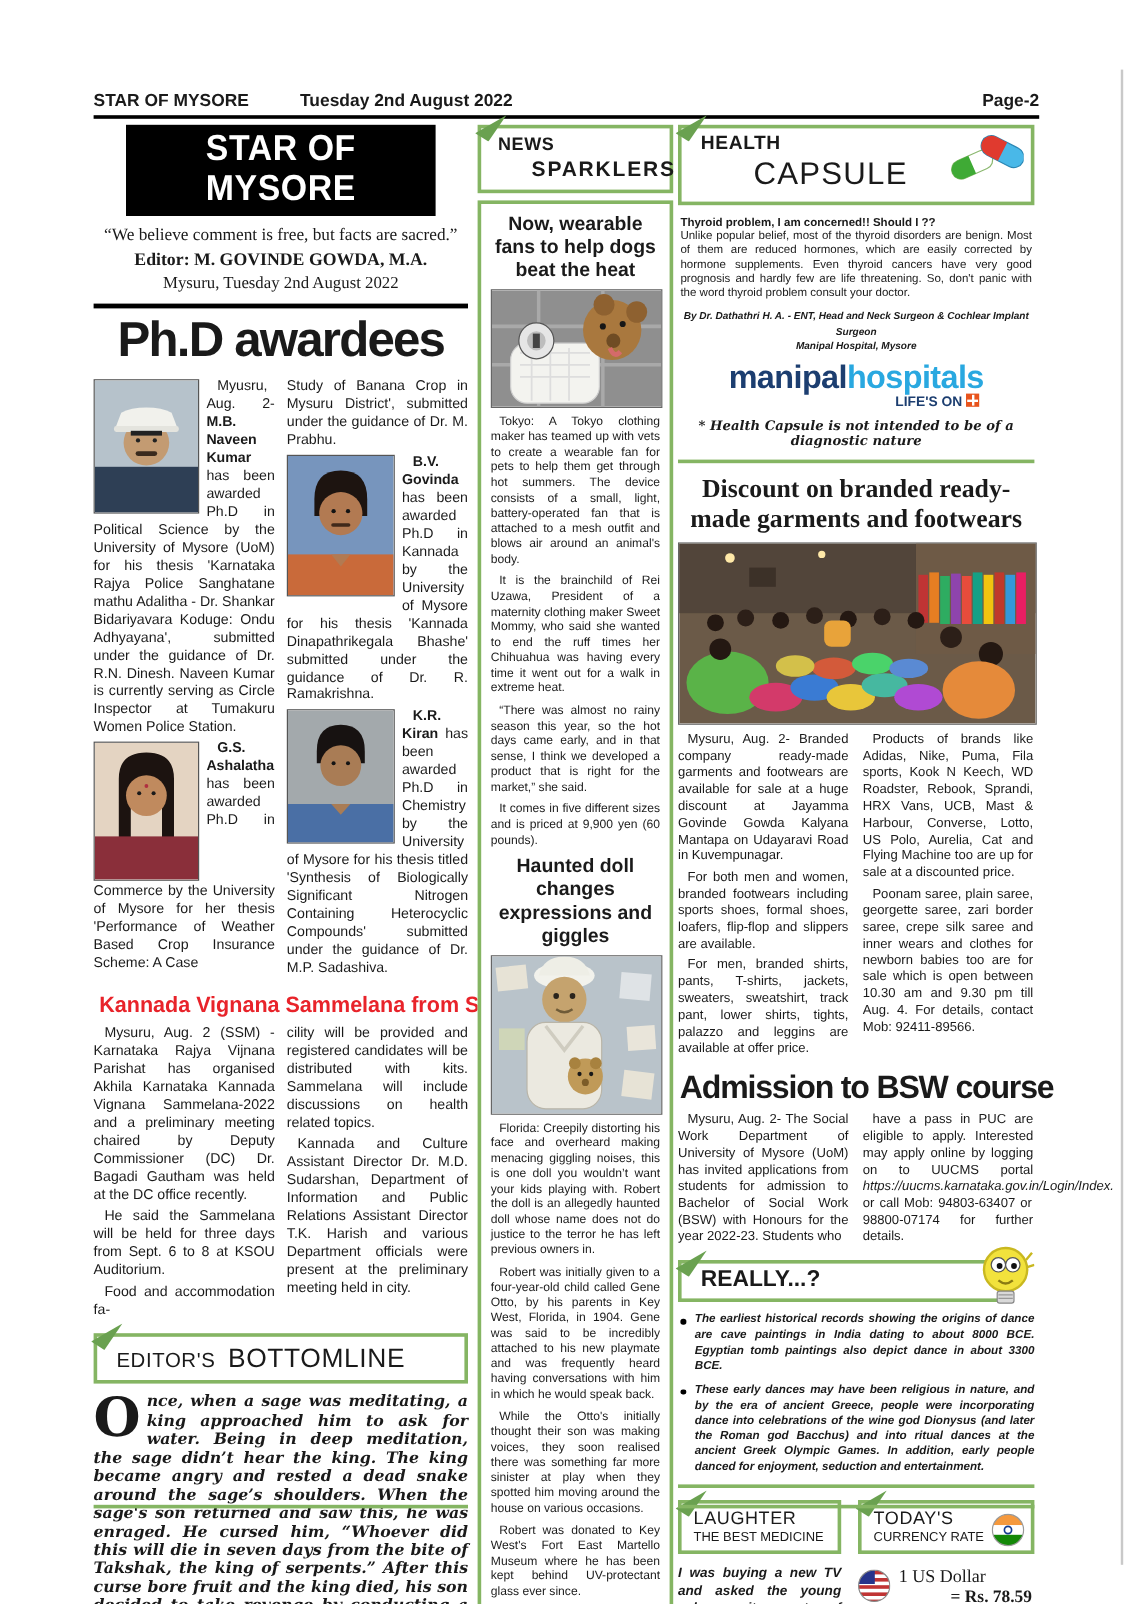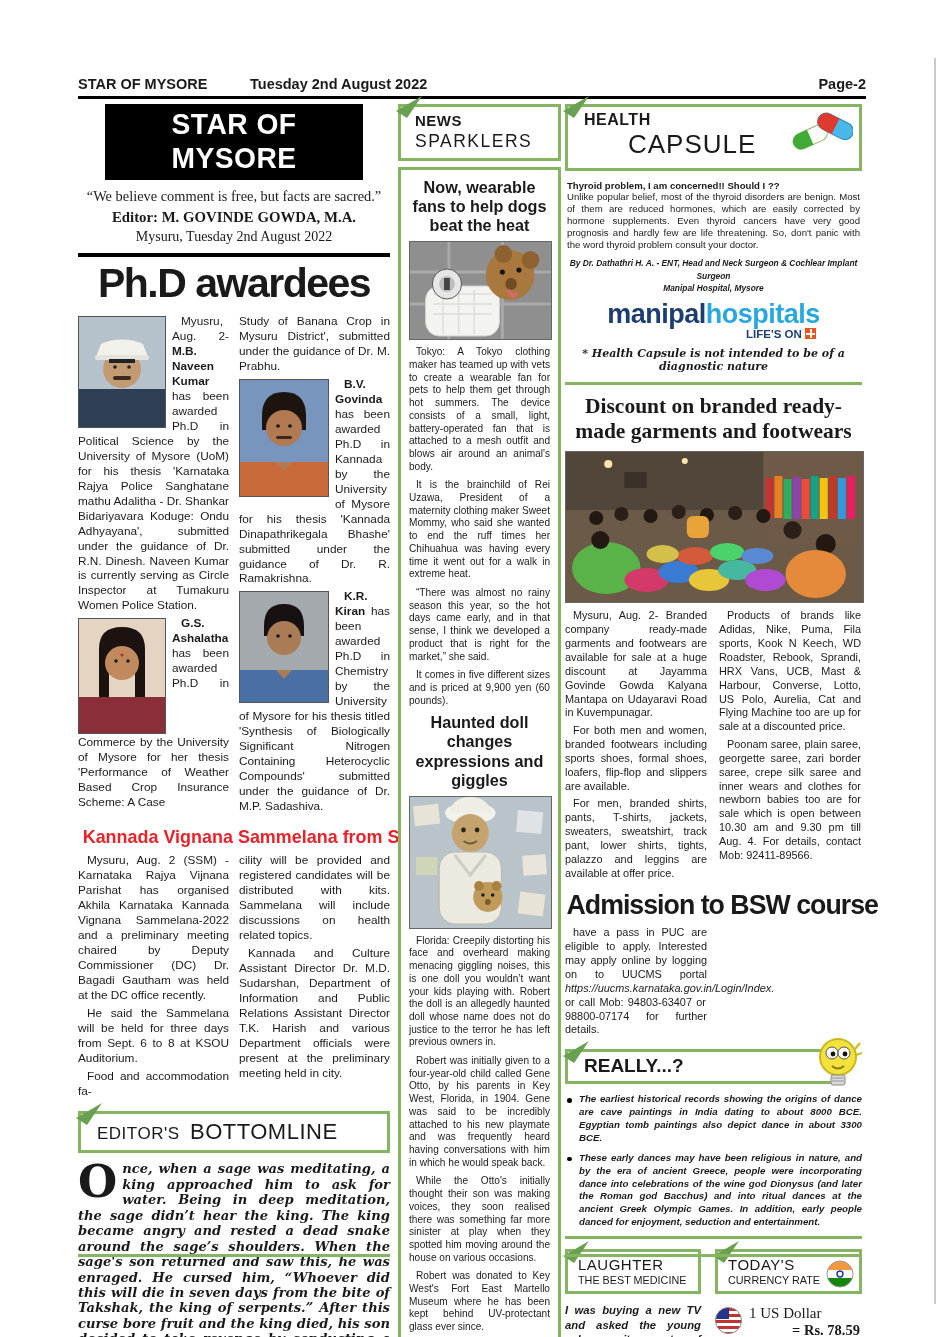--- a/index.html
+++ b/index.html
@@ -34,21 +34,21 @@
   .gbox{border:3px solid #85b563;background:#fff;position:relative;}
   .fold{position:absolute;top:-11px;left:-5px;}
   .eb{margin-top:10px;padding:5px 0 5px 16px;}
   .eb .b1{font-size:17px;font-weight:400;letter-spacing:.5px;}
   .eb .b2{font-size:22px;font-weight:400;letter-spacing:.5px;margin-left:6px;}
   .bl-body{font-family:"DejaVu Serif",serif;font-style:italic;font-weight:bold;font-size:13.1px;line-height:1.18;text-align:justify;margin-top:8px;}
   .dropcap{float:left;font-size:45px;line-height:.82;font-style:normal;font-weight:bold;padding:3px 5px 0 0;}
   
   .news-box{padding:5px 0 6px 14px;}
   .news-box .b1{display:block;font-size:15px;font-weight:900;letter-spacing:.5px;}
-  .news-box .b2{display:block;font-size:17.5px;font-weight:400;letter-spacing:1.5px;margin-top:2px;}
+  .news-box .b2{display:block;font-size:17.5px;font-weight:700;letter-spacing:1.5px;margin-top:2px;margin-left:28px;}
   .mid-main{margin-top:6px;padding:7px 8px 8px;}
   .mid-h{font-size:16.2px;font-weight:800;text-align:center;line-height:1.18;margin:1px 0 6px;}
   .mid-p{font-size:10.1px;line-height:1.26;text-align:justify;margin:0 0 6px;text-indent:7px;}
   .dogphoto,.dollphoto,.market{display:block;border:1px solid #666;width:100%;}
   .dogphoto{height:97px;margin:0 0 6px;}
   .dollphoto{height:131px;margin:0 0 6px;}
   
   .health-box{padding:4px 0 8px 16px;}
   .health-box .b1{display:block;font-size:16px;font-weight:900;letter-spacing:.5px;}
   .health-box .b2{display:block;font-size:26px;font-weight:400;letter-spacing:1px;margin:0 0 0 44px;}
@@ -348,20 +348,23 @@
       </div>
       <div class="cc">
         <p class="rp">Products of brands like Adidas, Nike, Puma, Fila sports, Kook N Keech, WD Roadster, Rebook, Sprandi, HRX Vans, UCB, Mast &amp; Harbour, Converse, Lotto, US Polo, Aurelia, Cat and Flying Machine too are up for sale at a discounted price.</p>
         <p class="rp">Poonam saree, plain saree, georgette saree, zari border saree, crepe silk saree and inner wears and clothes for newborn babies too are for sale which  is open between 10.30 am and 9.30 pm till Aug. 4. For details, contact Mob: 92411-89566.</p>
       </div>
     </div>
 
     <h2 class="bsw-h">Admission to BSW course</h2>
     <div class="colsR">
       <div class="cc">
+          <p class="rp">Mysuru, Aug. 2- The Social Work Department of University of Mysore (UoM) has invited applications from students for admission to Bachelor of Social Work (BSW) with Honours for the year 2022-23. Students who</p>
+        </div>
+      <div class="cc">
           <p class="rp"><span>have a pass in PUC are eligible to apply. Interested may apply online by logging on to UUCMS portal </span><i>https://uucms.karnataka.gov.in/Login/Index.</i><span> or call Mob: 94803-63407 or 98800-07174 for further details.</span></p>
         </div>
     </div>
 
     <div class="really-wrap">
       <div class="gbox really-box">
         <svg class="fold" width="30" height="22" viewBox="0 0 30 22">
             <polygon points="0,15 26,0 11,22" fill="#6aa150"></polygon>
           </svg>
         <span>REALLY...?</span>

